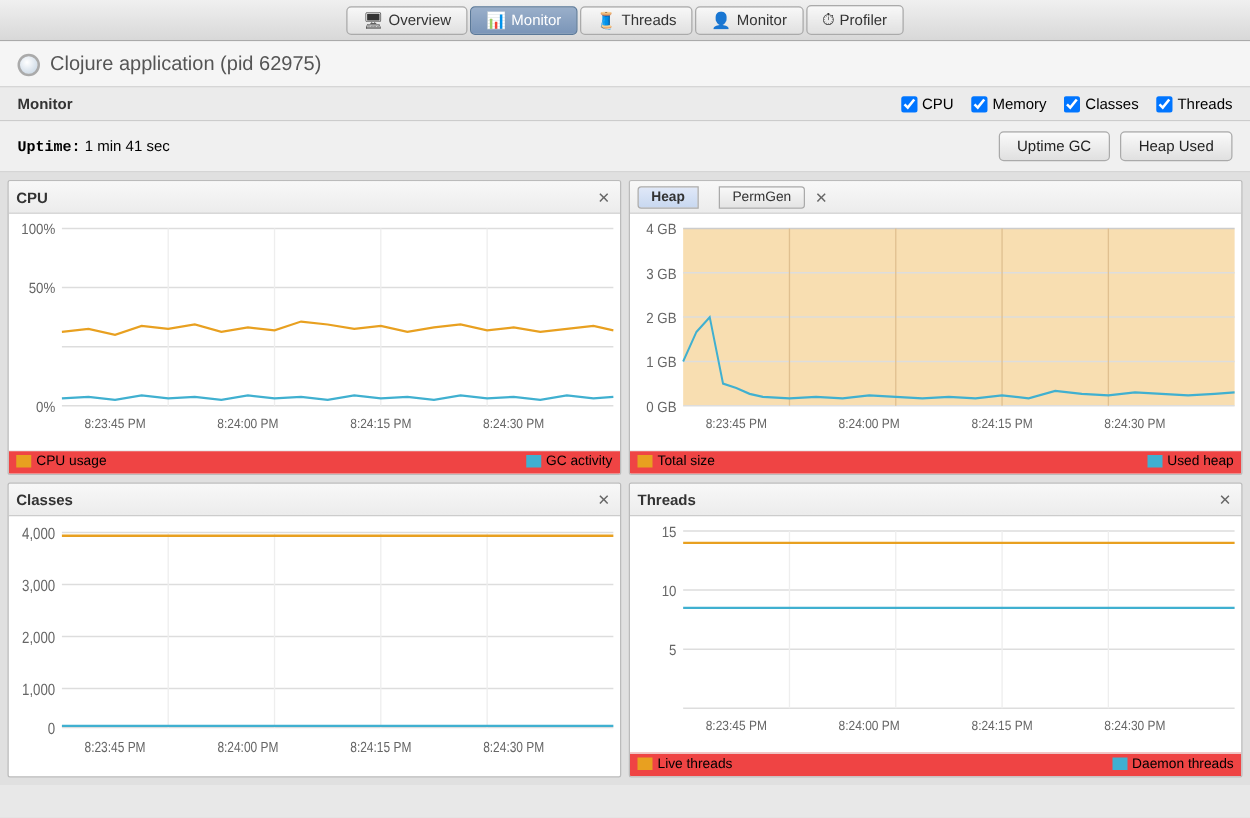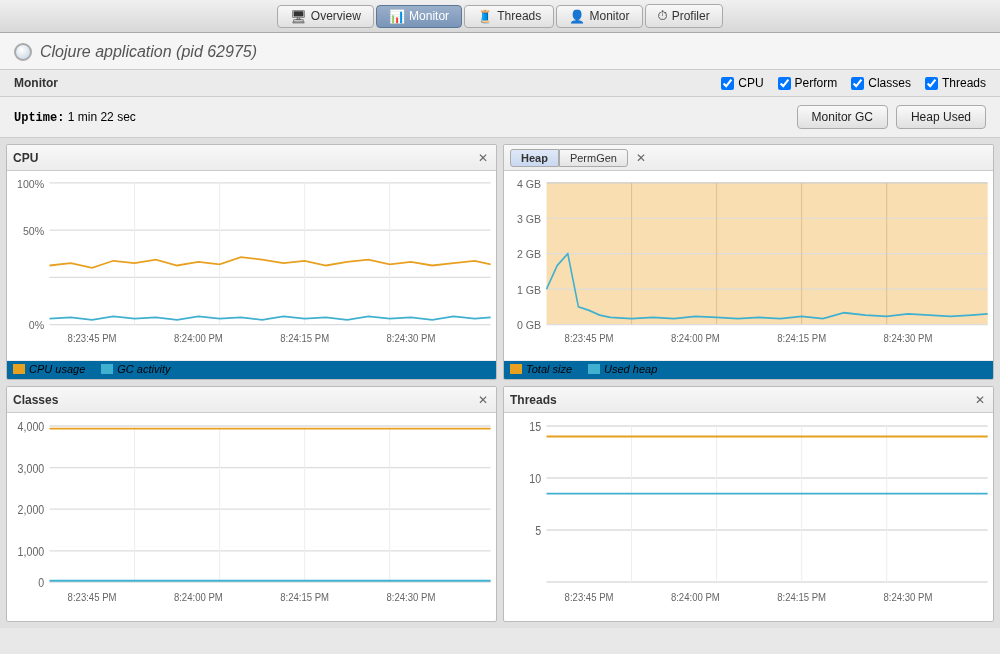--- a/index.html
+++ b/index.html
@@ -58,21 +58,20 @@
       flex-shrink: 0;
     }
     .title-text {
       font-size: 16px;
       font-weight: bold;
       color: #222;
     }
     .title-text span {
       font-weight: normal;
       color: #555;
-      font-style: italic;
     }
 
     
     .monitor-header {
       display: flex;
       align-items: center;
       padding: 6px 14px;
       background: #ebebeb;
       border-bottom: 1px solid #ccc;
     }
@@ -146,21 +145,21 @@
       min-height: 26px;
     }
     .chart-title {
       font-size: 12px;
       font-weight: bold;
       color: #333;
       flex: 1;
     }
     .chart-tabs {
       display: flex;
-      gap: 0;
+      gap: 16px;
       margin-right: 6px;
     }
     .chart-tab {
       padding: 2px 10px;
       font-size: 11px;
       border: 1px solid #aaa;
       background: linear-gradient(to bottom, #f8f8f8, #e4e4e4);
       cursor: pointer;
       color: #333;
     }
@@ -179,27 +178,26 @@
     }
 
     .chart-body {
       flex: 1;
       position: relative;
       overflow: hidden;
     }
 
     .chart-legend {
       display: flex;
-      justify-content: flex-start;
+      justify-content: space-between;
       gap: 16px;
       padding: 2px 6px 4px;
       font-size: 11px;
       border-top: 1px solid #eee;
-      background: #0369a1;
-      font-style: italic;
+      background: #ef4444;
     }
     .legend-item {
       display: flex;
       align-items: center;
       gap: 4px;
     }
     .legend-color {
       width: 12px; height: 10px;
       display: inline-block;
     }
@@ -246,40 +244,40 @@
 
 <div class="monitor-header">
   <div class="monitor-label">Monitor</div>
   <div class="checkboxes">
     <label class="checkbox-item">
       <input type="checkbox" checked="" style="">
       <span>CPU</span>
     </label>
     <label class="checkbox-item">
       <input type="checkbox" checked="" style="">
-      <span>Perform</span>
+      <span>Memory</span>
     </label>
     <label class="checkbox-item">
       <input type="checkbox" checked="" style="">
       <span>Classes</span>
     </label>
     <label class="checkbox-item">
       <input type="checkbox" checked="" style="">
       <span>Threads</span>
     </label>
   </div>
 </div>
 
 <div class="uptime-row">
   <div class="uptime-text">
     <strong>Uptime:</strong>
-    <span>1 min 22 sec</span>
+    <span>1 min 41 sec</span>
   </div>
   <div class="btn-group">
-    <button class="btn">Monitor GC</button>
+    <button class="btn">Uptime GC</button>
     <button class="btn">Heap Used</button>
   </div>
 </div>
 
 <div class="charts-grid">
 
   <div class="chart-panel">
     <div class="chart-header">
       <span class="chart-title">CPU</span>
       <span class="close-btn">✕</span>
@@ -433,15 +431,25 @@
         <polyline fill="none" stroke="#e8a020" stroke-width="1.5" points="40,18 80,18 120,18 160,18 200,18 240,18 280,18 320,18 360,18 400,18 440,18 455,18"></polyline>
 
         <polyline fill="none" stroke="#40b0d0" stroke-width="1.5" points="40,62 80,62 120,62 160,62 200,62 240,62 280,62 320,62 360,62 400,62 440,62 455,62"></polyline>
 
         <text x="80" y="145" text-anchor="middle" font-size="9" fill="#666">8:23:45 PM</text>
         <text x="180" y="145" text-anchor="middle" font-size="9" fill="#666">8:24:00 PM</text>
         <text x="280" y="145" text-anchor="middle" font-size="9" fill="#666">8:24:15 PM</text>
         <text x="380" y="145" text-anchor="middle" font-size="9" fill="#666">8:24:30 PM</text>
       </svg>
     </div>
+    <div class="chart-legend">
+      <div class="legend-item">
+        <span class="legend-color" style="background:#e8a020;"></span>
+        <span>Live threads</span>
+      </div>
+      <div class="legend-item">
+        <span class="legend-color" style="background:#40b0d0;"></span>
+        <span>Daemon threads</span>
+      </div>
+    </div>
   </div>
 
 </div>
 
 </body></html>

